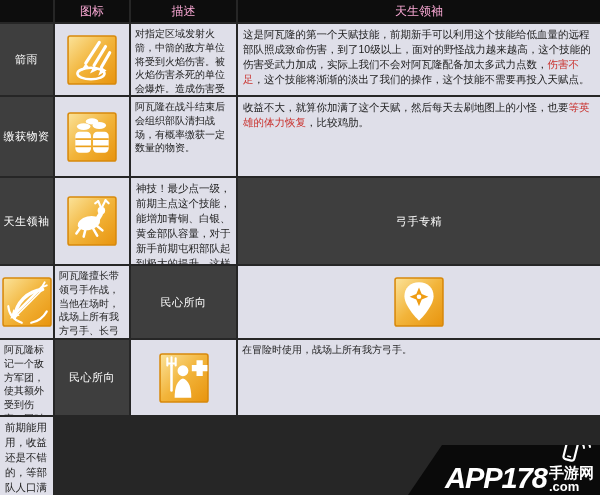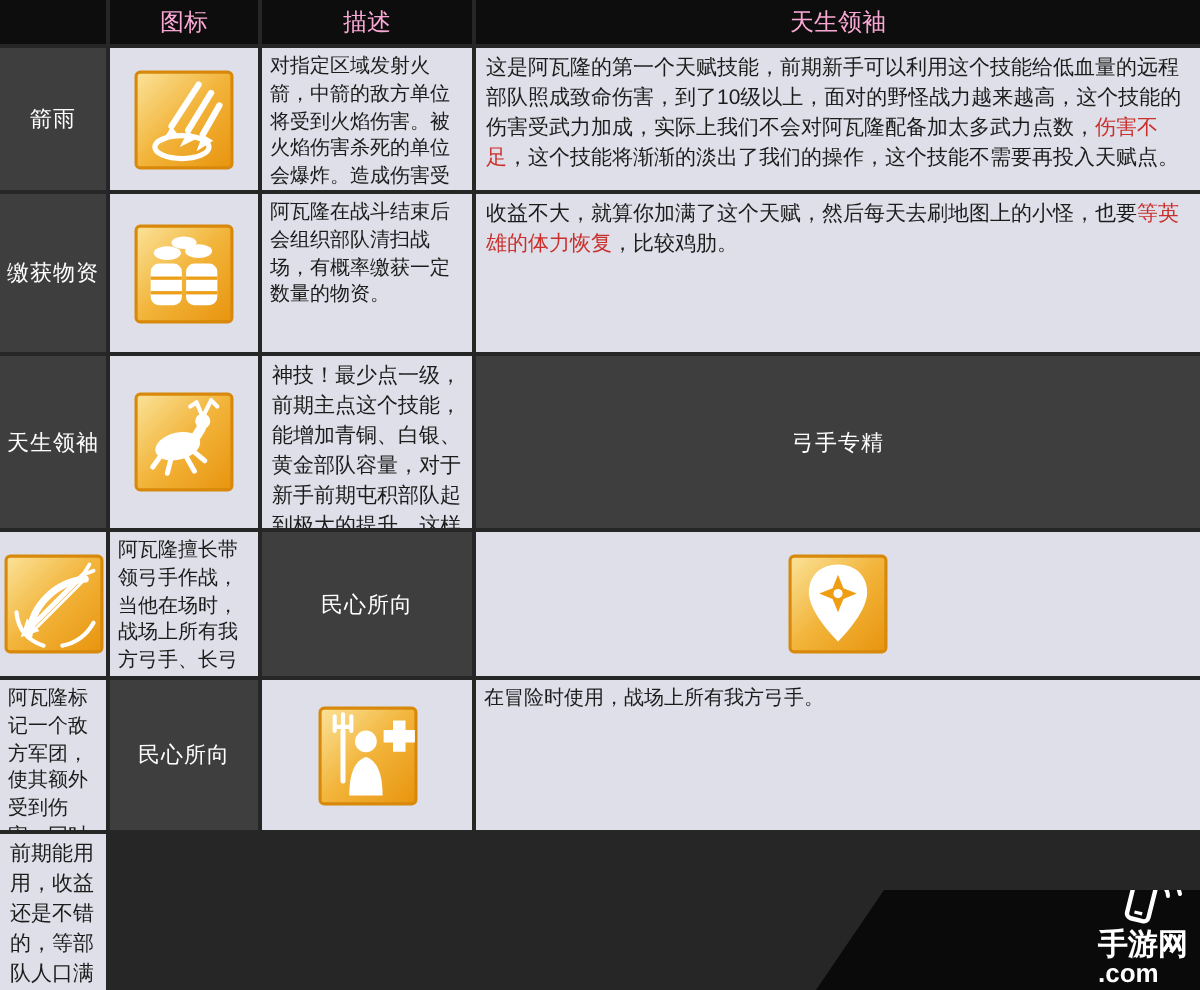--- a/index.html
+++ b/index.html
@@ -158,20 +158,21 @@
         <path fill="#fff" d="M15 43 Q15 27 23 24.5 Q31 27 31 43 Z"></path>
         <path fill="#fff" d="M36 7 h6 v4.5 h4.5 v6 h-4.5 v4.5 h-6 v-4.5 h-4.5 v-6 h4.5 Z"></path>
       </svg>
     </div>
     <div class="dcell">在冒险时使用，战场上所有我方弓手。</div>
     <div class="tcell"><span>前期能用用，收益还是不错的，等部队人口满了，再把他们解散了，免费的金币，不要白不要。</span><br></div>
 
   </div>
 
   <div class="wm">
+    <span class="wm-brand">APP178</span>
     <div class="wm-right">
       <svg class="wm-phone" viewBox="0 0 34 26" width="34" height="26">
         <g transform="rotate(14 10 13)">
           <rect x="5" y="2" width="11" height="20" rx="2.5" fill="none" stroke="#fff" stroke-width="2.2"></rect>
           <line x1="8.5" y1="18.5" x2="12.5" y2="18.5" stroke="#fff" stroke-width="1.6"></line>
         </g>
         <path d="M24 10 A7 7 0 0 0 20 4" stroke="#fff" stroke-width="2" fill="none" stroke-linecap="round"></path>
         <path d="M30 9 A12 12 0 0 0 23 0.5" stroke="#fff" stroke-width="2" fill="none" stroke-linecap="round"></path>
       </svg>
       <span class="wm-cn">手游网</span>

